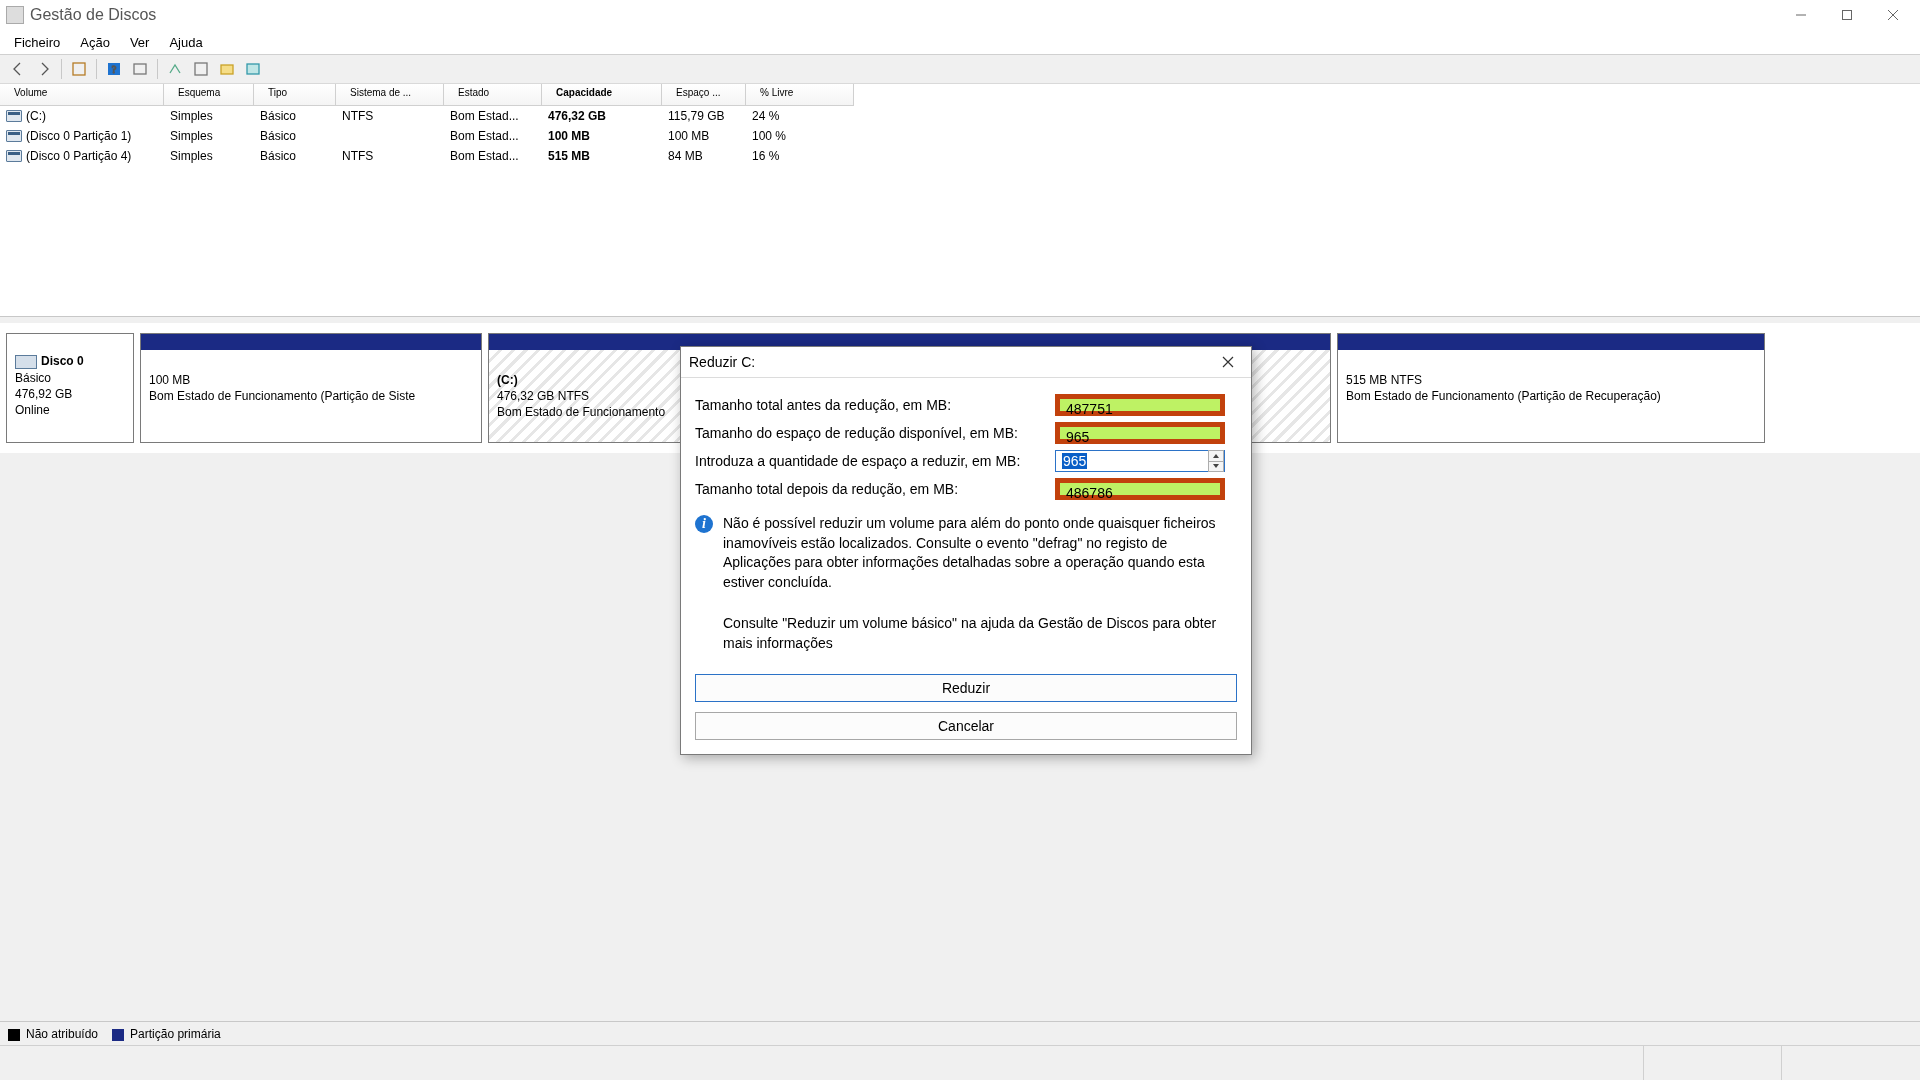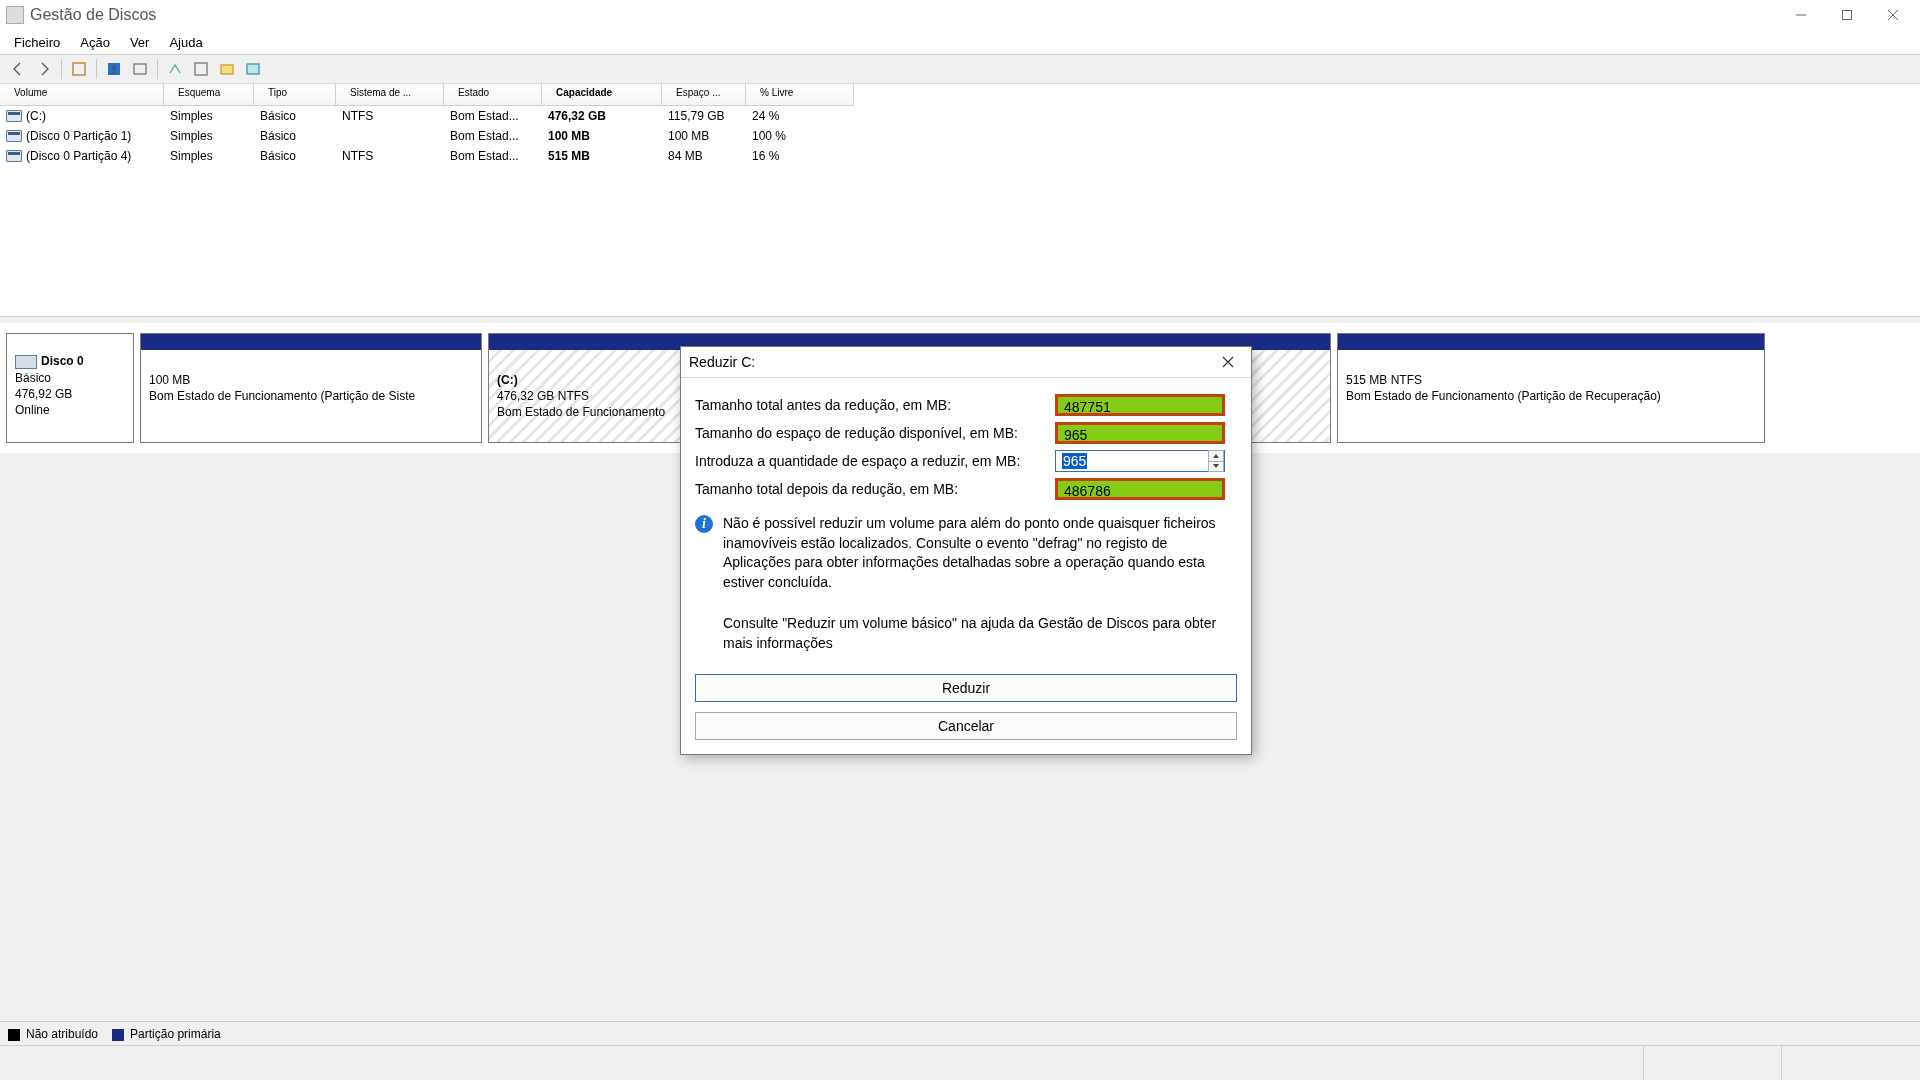--- a/index.html
+++ b/index.html
@@ -220,22 +220,22 @@
 
   .dialog .dlg-body { padding: 10px 14px 14px 14px; }
   .dlg-row {
     display: flex; align-items: center;
     margin: 6px 0;
   }
   .dlg-row .lab { flex: 0 0 360px; }
   .dlg-row .val {
     flex: 0 0 170px;
     height: 22px;
-    background: #84cc16;
-    border: 3px solid #c2410c;
+    background: #bef264;
+    border: 5px solid #c2410c;
     padding: 2px 6px;
     box-sizing: border-box;
   }
   .dlg-row .val.editable {
     background: #fff;
     border: 1px solid #2b72c7;
     position: relative;
     padding-right: 18px;
   }
   .dlg-row .val.editable .seltext {

